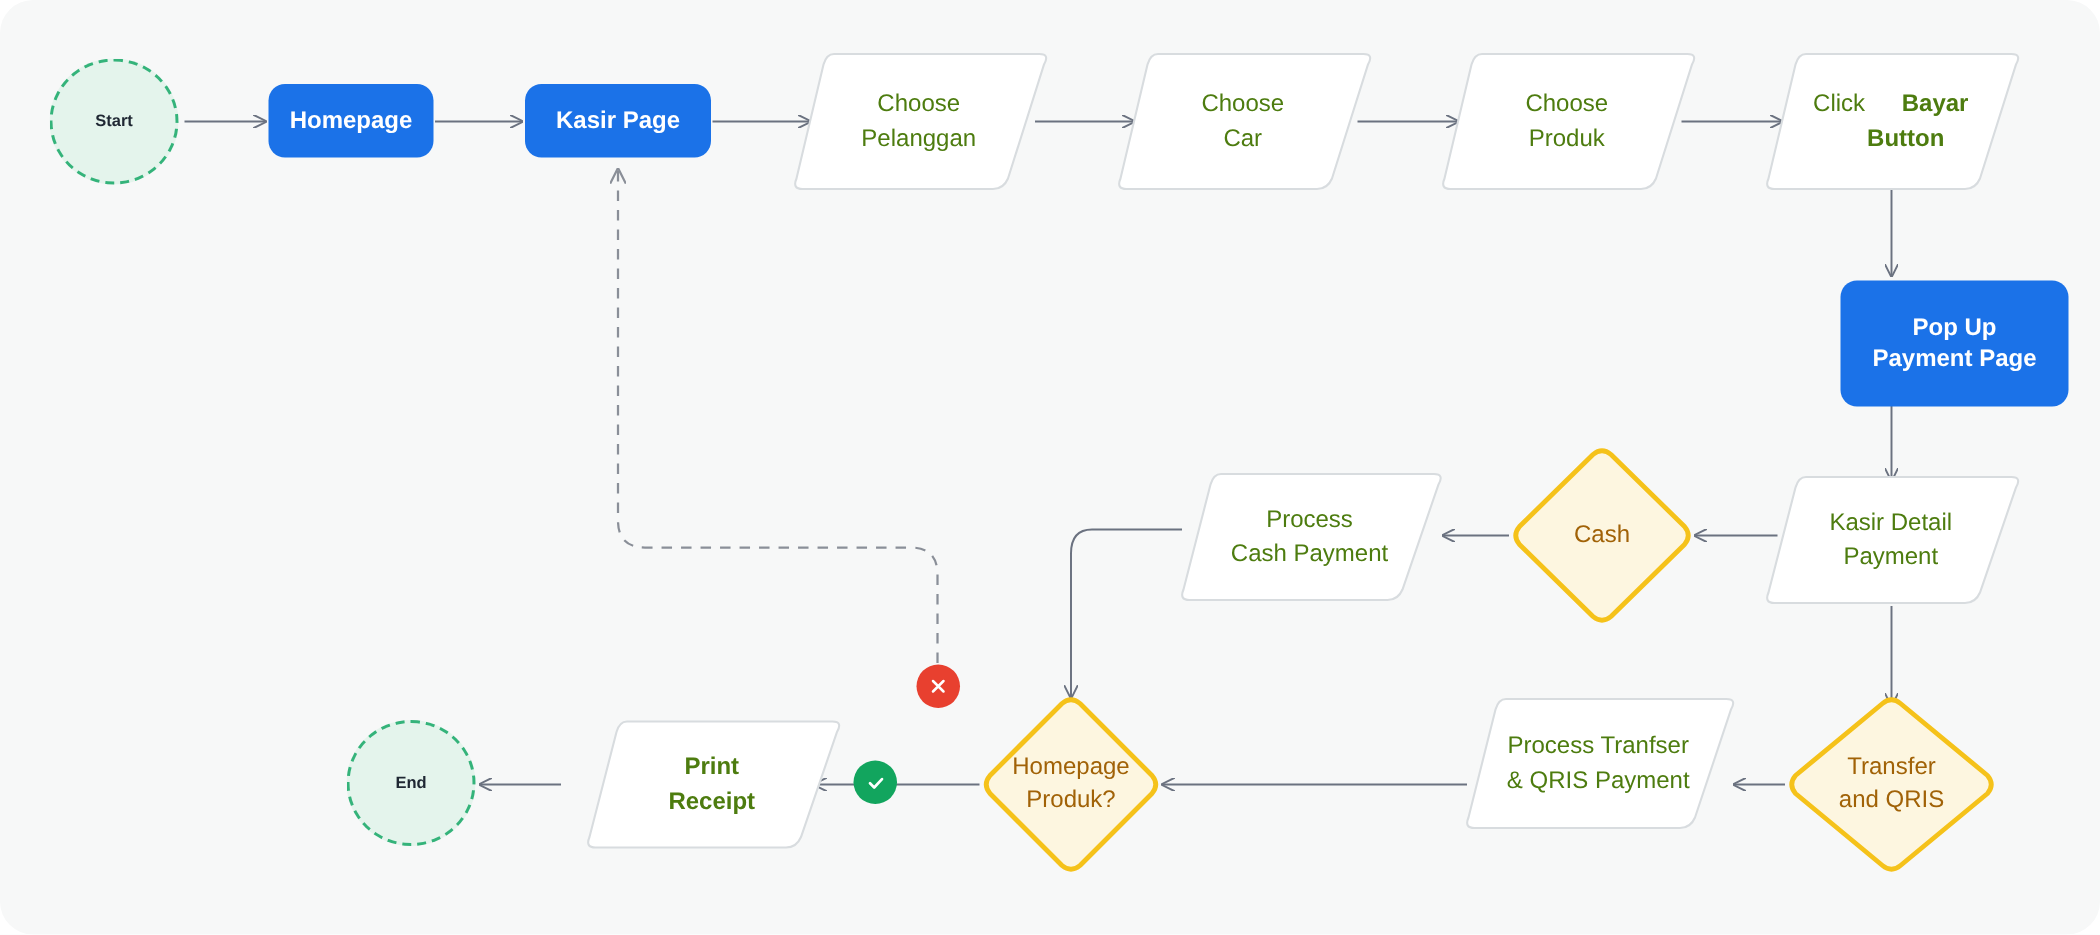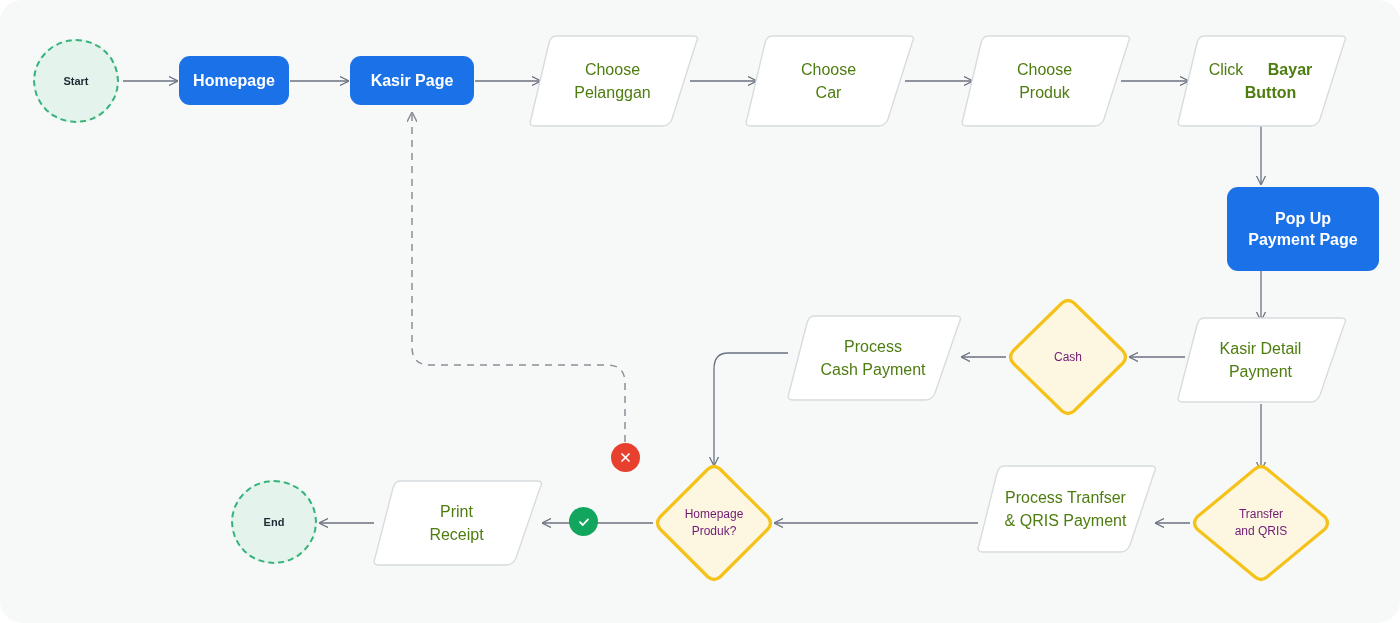--- a/index.html
+++ b/index.html
@@ -74,21 +74,21 @@
   }
   .para-label b { font-weight: 700; padding-left: 20px; }
   
   .diamond-wrap { position: absolute; }
   .diamond-wrap svg.shape {
     position: absolute; left:0; top:0; width:100%; height:100%;
   }
   .diamond-label {
     position: absolute; left: 0; top: 0; width: 100%; height: 100%;
     display: flex; align-items: center; justify-content: center;
-    text-align: center; font-size: 12px; color: #701a75; line-height: 1.38;
+    text-align: center; font-size: 16px; color: #a16207; line-height: 1.38;
   }
   
   .badge {
     position: absolute;
     border-radius: 50%;
     display: flex;
     align-items: center;
     justify-content: center;
   }
   .badge.fail { background: #e8402f; }
@@ -257,21 +257,21 @@
   <div class="diamond-wrap" style="left:653px; top:463px; width:122px; height:120px;">
     <svg class="shape" viewBox="0 0 122 120" preserveAspectRatio="none">
       <path d="M 55 6 Q 61 1 67 6 L 115 54 Q 120 60 115 66 L 67 114 Q 61 119 55 114 L 7 66 Q 2 60 7 54 Z" fill="#fdf6e0" stroke="#f5c21a" stroke-width="3.2" stroke-linejoin="round"></path>
     </svg>
     <div class="diamond-label">
       <span><span>Homepage</span><br>
       <span>Produk?</span></span>
     </div>
   </div>
 
-  <div class="para-wrap" style="left:369px; top:478px; width:175px; height:90px;">
+  <div class="para-wrap" style="left:387px; top:478px; width:175px; height:90px;font-weight:bold;">
     <svg class="shape" viewBox="0 0 175 90" preserveAspectRatio="none">
       <path d="M 31 3 L 168 3 Q 175 3 171 10 L 147 80 Q 144 87 137 87 L 10 87 Q 3 87 6 80 L 24 10 Q 26 3 31 3 Z" fill="#ffffff" stroke="#d8dcdf" stroke-width="1.4"></path>
     </svg>
     <div class="para-label">
       <span><span>Print</span><br>
       <span>Receipt</span></span>
     </div>
   </div>
 
   <div class="node terminator" style="left:231px; top:480px; width:86px; height:84px;">

